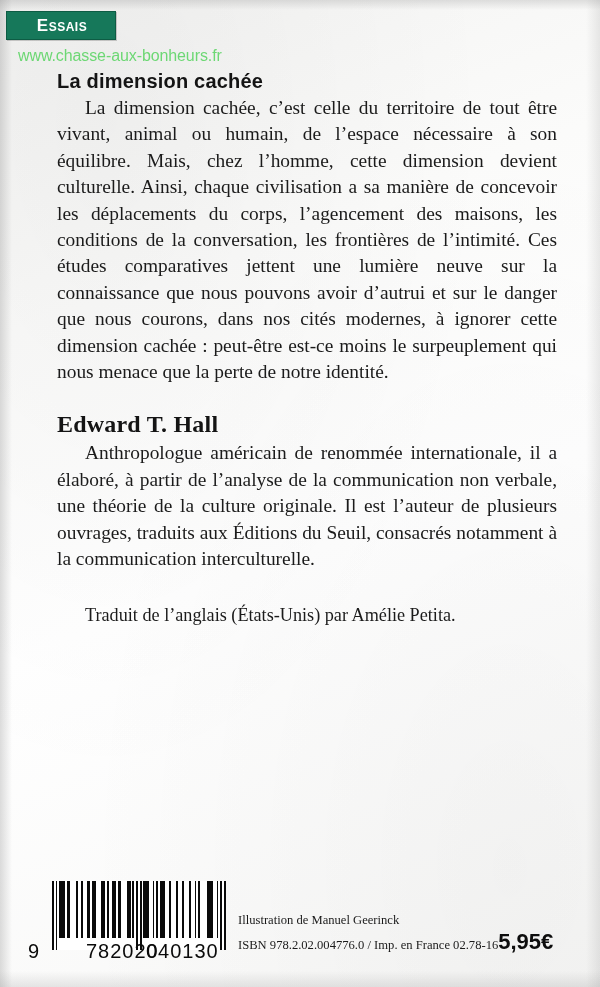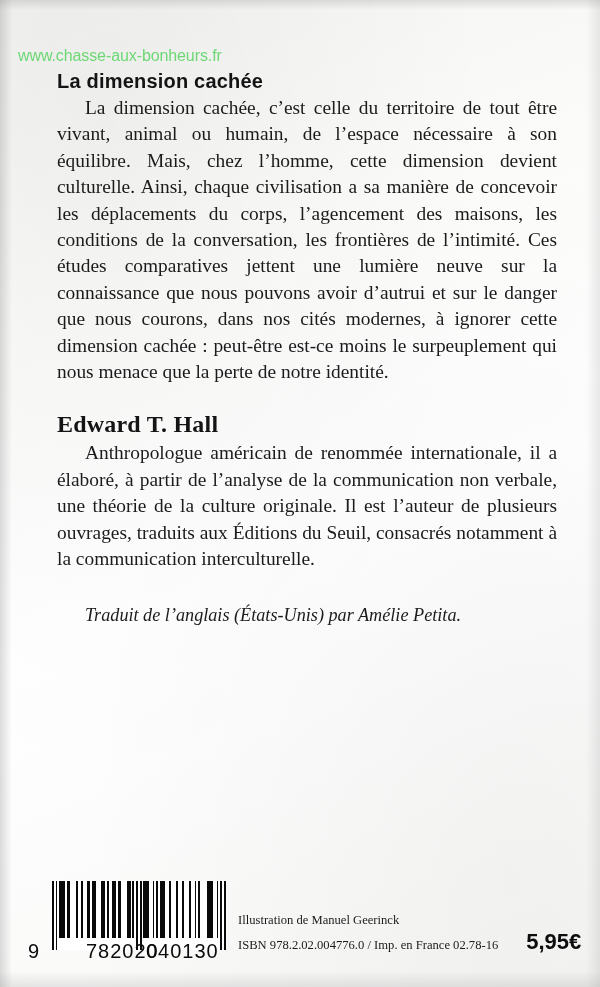--- a/index.html
+++ b/index.html
@@ -126,21 +126,20 @@
     font-family: "Liberation Serif", serif;
     font-weight: bold;
     font-size: 24px;
     color: #141414;
     margin: 26px 0 2px 0;
     letter-spacing: 0.2px;
   }
 
   .translator-note {
     font-family: "Liberation Serif", serif;
-    font-style: italic;
     font-size: 18.2px;
     line-height: 24px;
     color: #1b1b1b;
     margin: 30px 0 0 0;
     padding-left: 28px;
   }
 
   
   #barcode-block {
     position: absolute;
@@ -208,40 +207,43 @@
   #publisher-info .line {
     font-family: "Liberation Serif", serif;
     font-size: 12.6px;
     line-height: 15.5px;
     color: #1a1a1a;
     white-space: nowrap;
   }
   #isbn-row {
     display: flex;
     align-items: baseline;
-    gap: 28px;
+    gap: 0;
   }
   #price {
     font-family: "Liberation Sans", sans-serif;
     font-weight: bold;
     font-size: 22px;
     color: #0d0d0d;
     white-space: nowrap;
   }
 </style>
 </head>
 <body>
 
 <div id="cover">
 
   <div id="paper-shade-top"></div>
   <div id="paper-shade-left"></div>
   <div id="paper-shade-right"></div>
   <div id="paper-shade-bottom"></div>
 
+  <div id="collection-banner">
+    <span class="label">Essais</span>
+  </div>
 
   <div id="watermark">www.chasse-aux-bonheurs.fr</div>
 
   <div id="blurb">
     <h1 class="book-title">La dimension cachée</h1>
 
     <p class="body-par">La dimension cachée, c’est celle du territoire de tout être vivant, animal ou humain, de l’espace nécessaire à son équilibre. Mais, chez l’homme, cette dimension devient culturelle. Ainsi, chaque civilisation a sa manière de concevoir les déplacements du corps, l’agencement des maisons, les conditions de la conversation, les frontières de l’intimité. Ces études comparatives jettent une lumière neuve sur la connaissance que nous pouvons avoir d’autrui et sur le danger que nous courons, dans nos cités modernes, à ignorer cette dimension cachée : peut-être est-ce moins le surpeuplement qui nous menace que la perte de notre identité.</p>
 
     <h2 class="author-name">Edward T. Hall</h2>
 

